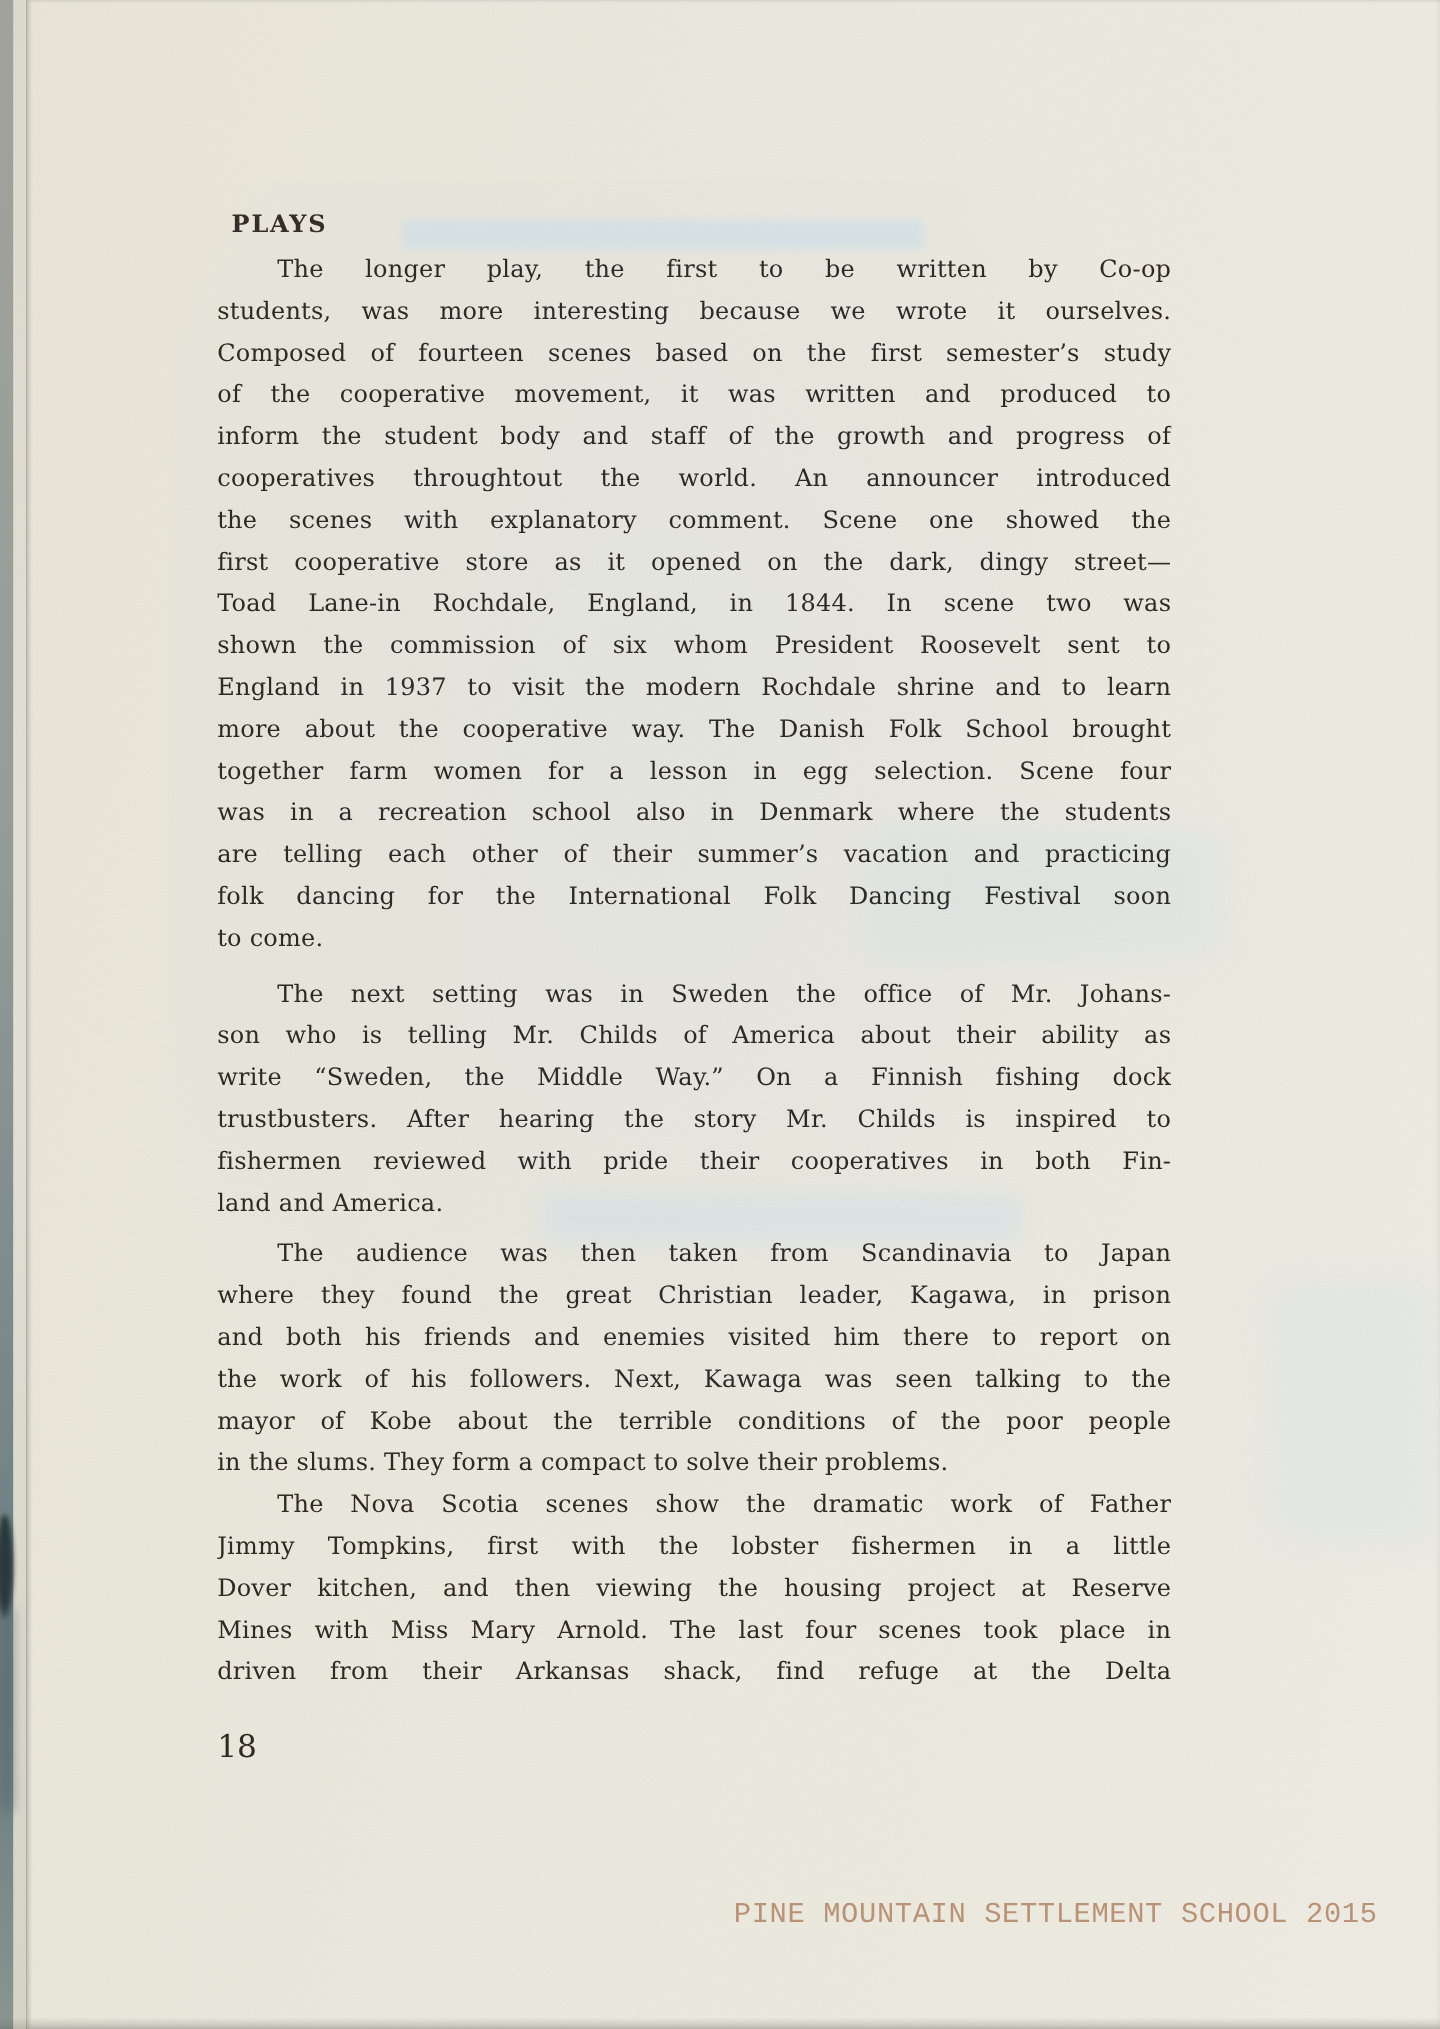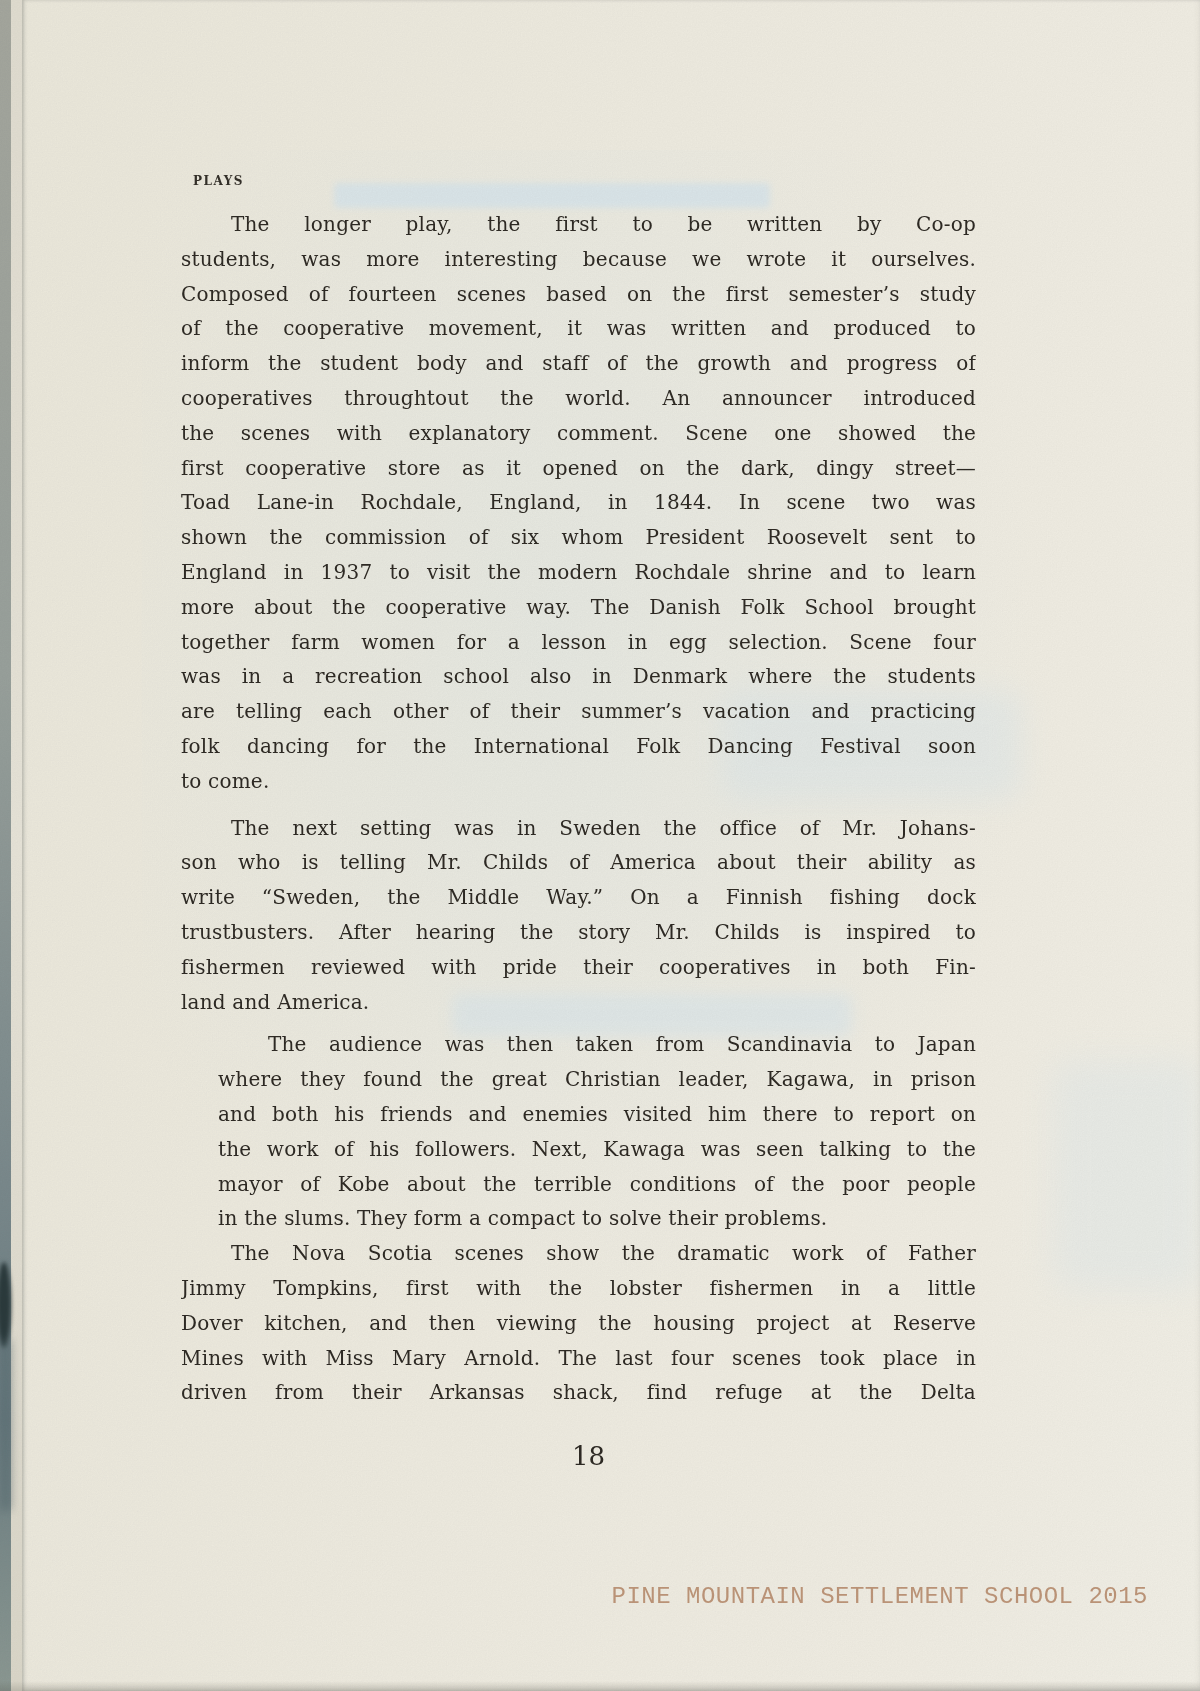--- a/index.html
+++ b/index.html
@@ -42,40 +42,40 @@
   }
   
   .ghost { position: absolute; background: var(--ghost); pointer-events: none; }
   .ghost-1 { left: 312px; top: 183px; width: 436px; height: 25px; filter: blur(3px); opacity: .75; border-radius: 4px; }
   .ghost-2 { left: 430px; top: 994px; width: 400px; height: 42px; filter: blur(7px); opacity: .5; border-radius: 8px; }
   .ghost-3 { left: 700px; top: 690px; width: 300px; height: 110px; filter: blur(14px); opacity: .35; border-radius: 20px; }
   .ghost-4 { left: 1030px; top: 1060px; width: 150px; height: 230px; filter: blur(16px); opacity: .28; border-radius: 20px; }
   
   .header {
     position: absolute; left: 193px; top: 174px;
-    font-size: 12px; font-weight: bold; letter-spacing: 1.5px;
+    font-size: 20px; font-weight: bold; letter-spacing: 1.5px;
     color: var(--header_ink);
   }
   .text-block {
     position: absolute; left: 181px; top: 207px; width: 795px;
     font-size: 20px; color: var(--ink); letter-spacing: 0.2px;
   }
   .para { margin: 0; }
   .para-1 { margin-top: 12px; }
-  .para-2 { margin-top: 8px; margin-left: 37px; }
+  .para-2 { margin-top: 8px; }
   .para-3 { margin-top: 0; }
   .line {
     line-height: 34.8px; height: 34.8px; overflow: hidden;
     text-align: justify; text-align-last: justify;
   }
   .line.indent { text-indent: 50px; }
   .line.no-just { text-align-last: left; }
   .page-number {
-    position: absolute; left: 191px; top: 1441px; width: 795px;
-    text-align: center; font-size: 26px; color: var(--ink);
+    position: absolute; left: 181px; top: 1441px; width: 795px;
+    font-size: 26px; color: var(--ink);
   }
   .watermark {
     position: absolute; right: 52px; top: 1583px;
     font-family: Liberation Mono, monospace;
     font-size: 24px; letter-spacing: 0.5px;
     color: var(--watermark);
   }
   .noise { position: absolute; left: 0; top: 0; pointer-events: none; opacity: 0.05; }
   .bottom-shadow {
     position: absolute; left: 0; bottom: 0; width: 100%; height: 10px;

